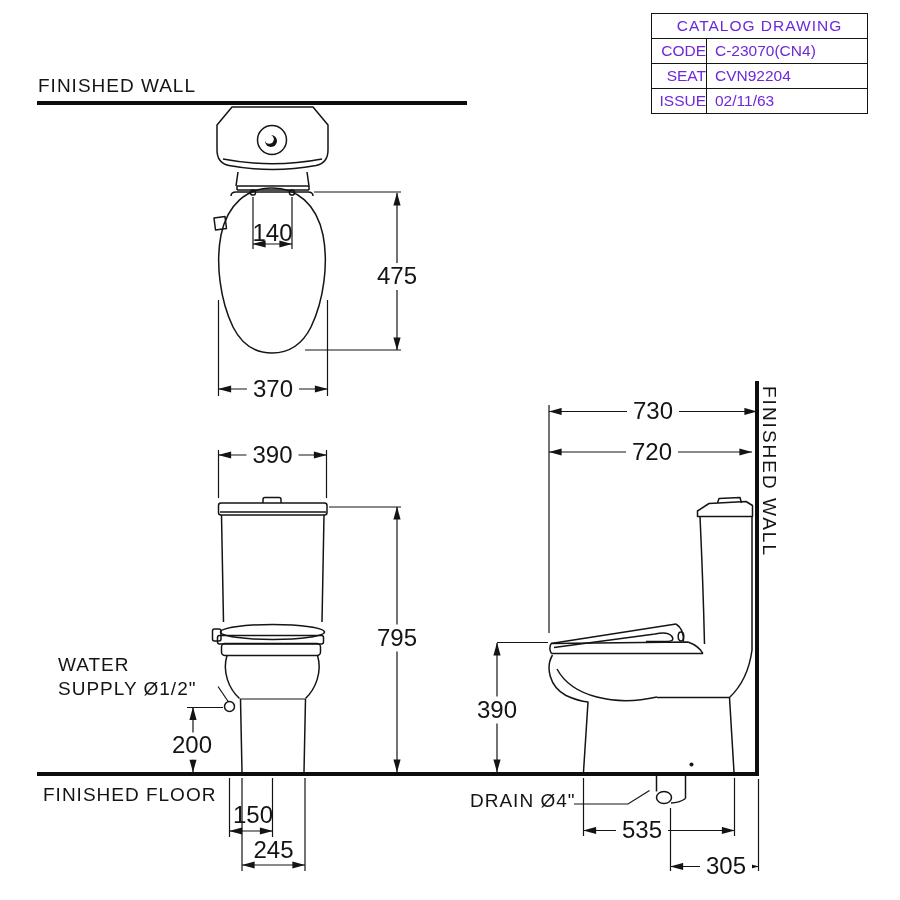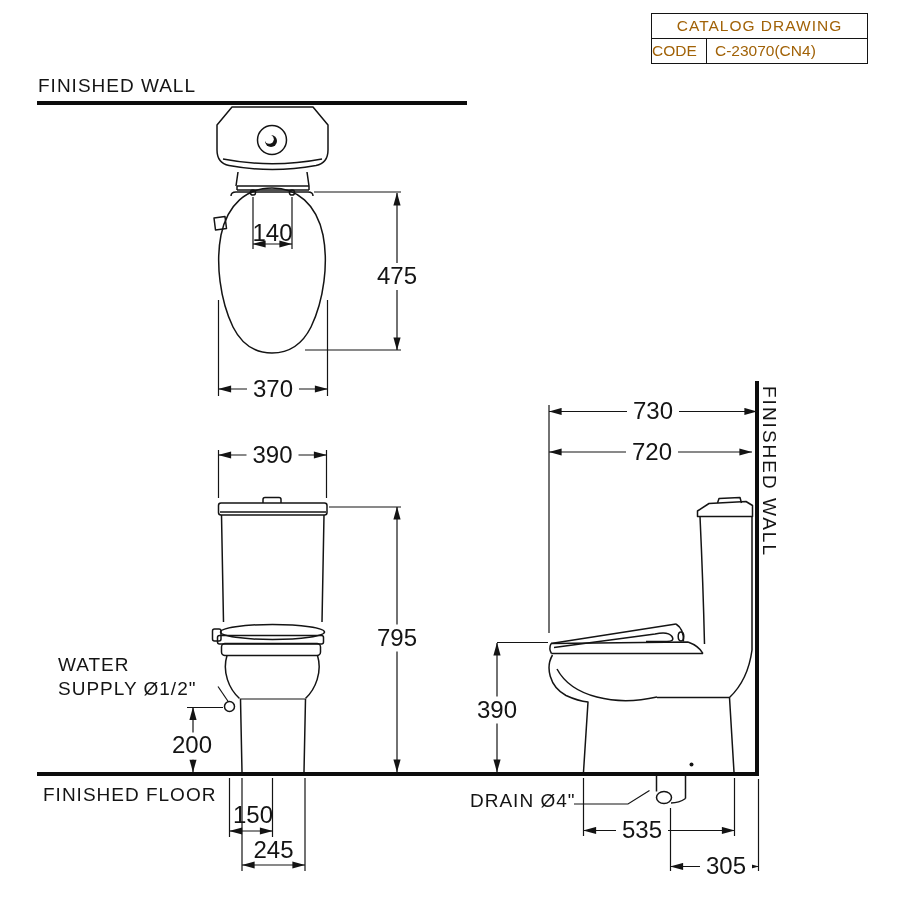--- a/index.html
+++ b/index.html
@@ -9,24 +9,24 @@
   .s{stroke:#141414;stroke-width:1.5;fill:none;stroke-linejoin:round;}
   .d{stroke:#141414;stroke-width:1.2;fill:none;}
   .t{stroke:#0d0d0d;stroke-width:4;fill:none;}
   .bg{fill:#ffffff;stroke:none;}
   .lbl{font-size:19px;fill:#141414;letter-spacing:1px;}
   .dim{font-size:24px;fill:#141414;text-anchor:middle;}
   .vlbl{font-size:19px;fill:#141414;letter-spacing:2px;}
   .dk{fill:#141414;stroke:none;}
   
   .tblock{position:absolute;left:651px;top:13px;width:217px;border-collapse:collapse;
-          font-size:15.5px;color:#a16207;}
+          font-size:15.5px;color:#6d28d9;}
   .tblock td{border:1.6px solid #141414;height:24.1px;padding:0;white-space:nowrap;}
   .tblock .hd{text-align:center;letter-spacing:1px;}
-  .tblock .lab{width:54px;text-align:left;}
+  .tblock .lab{width:54px;text-align:right;}
   .tblock .val{padding-left:8px;}
 </style>
 </head>
 <body>
 
 <div class="canvas">
 <svg width="900" height="900" viewBox="0 0 900 900">
   <defs>
     <marker id="arw" viewBox="0 0 14 8" refX="13.6" refY="4" markerWidth="14" markerHeight="8" orient="auto-start-reverse" markerUnits="userSpaceOnUse">
       <path d="M14,4 L1,7.6 L1,0.4 Z" fill="#141414"></path>
@@ -153,15 +153,23 @@
 
 <table class="tblock">
   <tbody>
         <tr>
     <td class="hd" colspan="2">CATALOG DRAWING</td>
   </tr>
   <tr>
     <td class="lab">CODE</td>
     <td class="val">C-23070(CN4)</td>
   </tr>
+  <tr>
+    <td class="lab">SEAT</td>
+    <td class="val">CVN92204</td>
+  </tr>
+  <tr>
+    <td class="lab">ISSUE</td>
+    <td class="val">02/11/63</td>
+  </tr>
 </tbody>
     </table>
 </div>
 
 </body></html>

